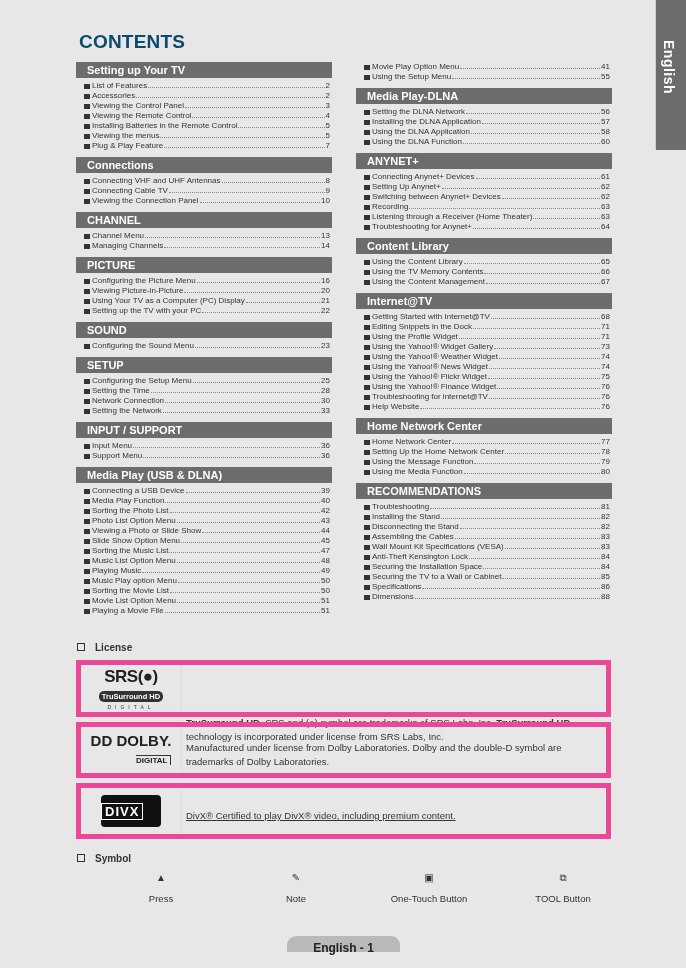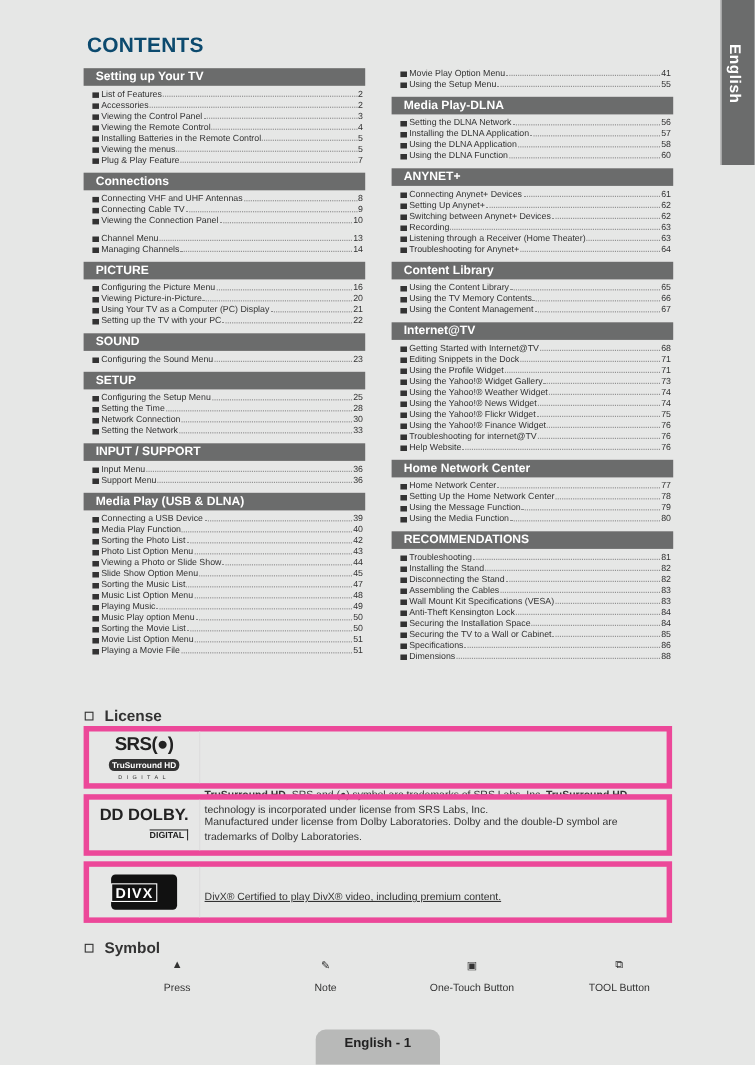--- a/index.html
+++ b/index.html
@@ -10,39 +10,39 @@
   .col{position:absolute;width:256px;}
   .col.left{left:76px;top:62px;}
   .col.right{left:356px;top:62px;}
   .section{margin-bottom:6px;}
   .sec-head{background:#6b6c6c;color:#fff;font-weight:bold;font-size:11px;height:16px;line-height:16px;padding-left:11px;margin-bottom:3px;}
   .item{display:flex;font-size:8px;line-height:10px;height:10px;color:#333;padding-left:8px;padding-right:2px;}
   .item .bullet{width:6px;height:5px;background:#333;margin-top:3px;margin-right:2px;flex:0 0 auto;}
   .item .lbl{white-space:nowrap;}
   .item .dots{flex:1 1 auto;border-bottom:1px dotted #888;margin:0 1px 3px 1px;}
   .item .pg{white-space:nowrap;}
-  .heading2{position:absolute;left:77px;font-size:14px;font-weight:bold;color:#333;}
+  .heading2{position:absolute;left:77px;font-size:10px;font-weight:bold;color:#333;}
   .heading2 .box{display:inline-block;width:6px;height:6px;border:1px solid #333;margin-right:10px;vertical-align:0px;}
   .lic{position:absolute;left:76px;width:535px;border:5px solid #ec4899;box-sizing:border-box;}
   .lic .logo{position:absolute;left:0;top:0;width:100px;height:100%;border-right:1px solid #ddd;display:flex;align-items:center;justify-content:center;}
   .lic .txt{position:absolute;left:105px;font-size:9.5px;line-height:14px;color:#333;}
   .srs{text-align:center;}
   .srs .t1{font-weight:bold;font-size:17px;color:#222;line-height:17px;letter-spacing:-0.5px;}
   .srs .t2{background:#333;color:#fff;font-size:7.5px;font-weight:bold;border-radius:5px;padding:1px 3px;line-height:10px;}
   .srs .t3{font-size:5px;letter-spacing:4px;color:#333;margin-top:1px;}
   .dolby{text-align:right;}
   .dolby .t1{font-weight:bold;font-size:15px;color:#222;line-height:16px;}
   .dolby .t2{font-weight:bold;font-size:8px;color:#222;border-right:1px solid #333;border-top:1px solid #333;padding-right:3px;display:inline-block;margin-top:2px;}
   .divx{background:#111;color:#fff;border-radius:4px;width:60px;height:32px;display:flex;align-items:center;justify-content:flex-start;font-weight:bold;font-size:13px;letter-spacing:1px;}
   .divx span{border:1px solid #fff;padding:0 3px;}
   .symbols{position:absolute;left:76px;top:872px;width:535px;height:40px;}
   .sym{position:absolute;top:0;width:120px;text-align:center;}
   .sym .ico{font-size:10px;height:14px;color:#333;}
   .sym .lbl{font-size:9.5px;color:#333;margin-top:7px;}
-  .page-tab{position:absolute;left:287px;top:936px;width:113px;height:32px;background:#b8b9b8;border-radius:9px 9px 0 0;text-align:center;font-weight:bold;font-size:12px;line-height:24px;color:#222;}
+  .page-tab{position:absolute;left:287px;top:936px;width:113px;height:16px;background:#b8b9b8;border-radius:9px 9px 0 0;text-align:center;font-weight:bold;font-size:12px;line-height:24px;color:#222;}
 </style>
 </head>
 <body>
 
 <div class="lang-tab">
   <span>English</span>
 </div>
 
 <div class="title">CONTENTS</div>
 
@@ -107,20 +107,21 @@
         <span class="pg">9</span>
       </div>
       <div class="item">
         <span class="bullet"></span>
         <span class="lbl">Viewing the Connection Panel</span>
         <span class="dots"></span>
         <span class="pg">10</span>
       </div>
     </div>
     <div class="section">
+      <div class="sec-head">CHANNEL</div>
       <div class="item">
         <span class="bullet"></span>
         <span class="lbl">Channel Menu</span>
         <span class="dots"></span>
         <span class="pg">13</span>
       </div>
       <div class="item">
         <span class="bullet"></span>
         <span class="lbl">Managing Channels</span>
         <span class="dots"></span>

